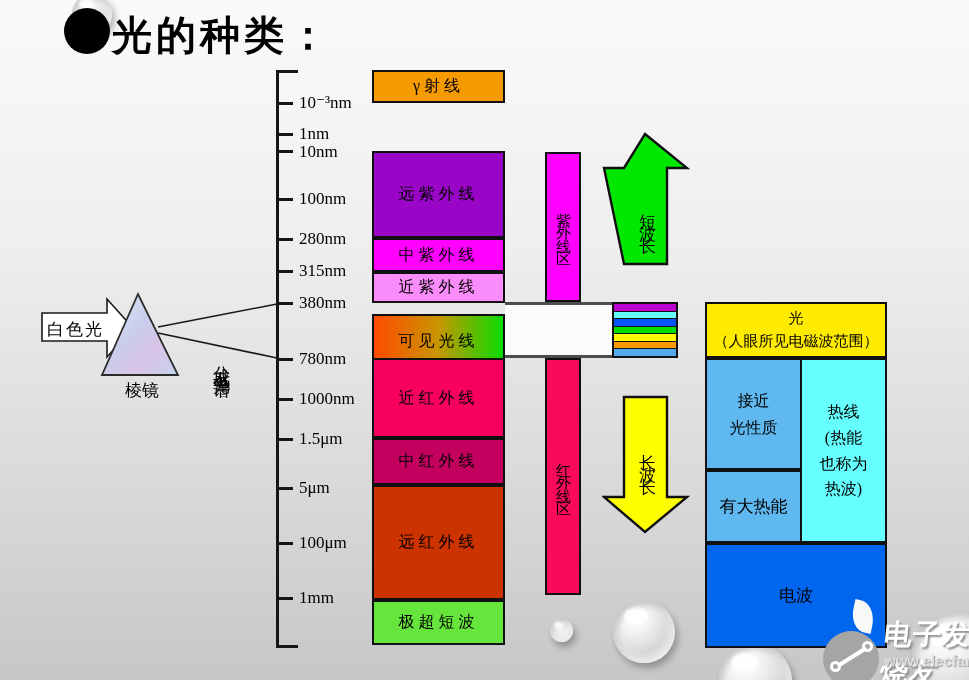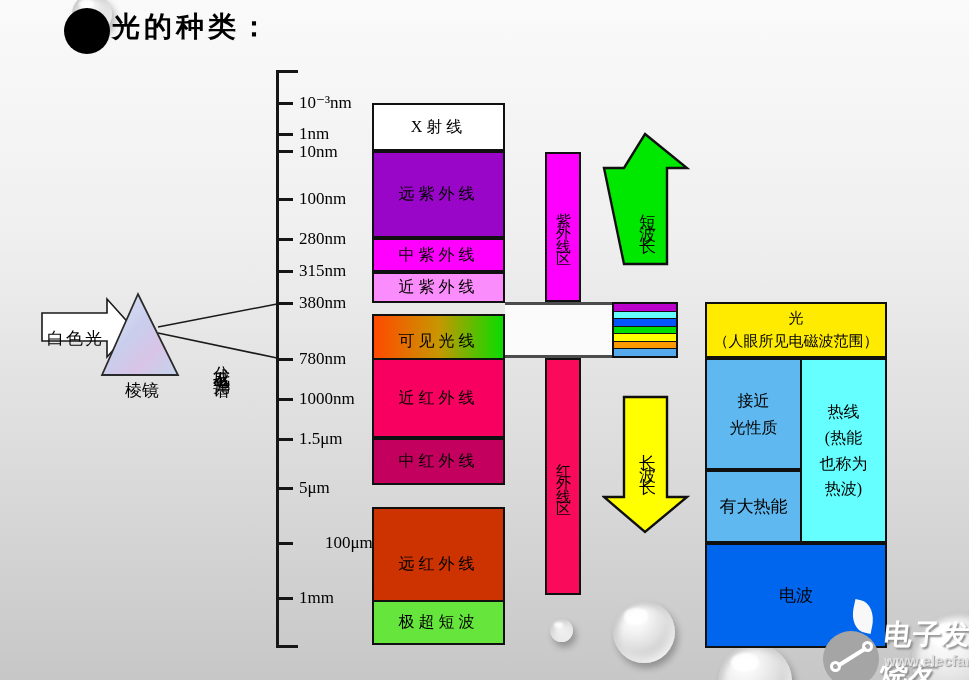--- a/index.html
+++ b/index.html
@@ -3,21 +3,21 @@
 <meta charset="utf-8">
 <style>
   html,body{margin:0;padding:0;}
   body{font-family:"Liberation Serif","DejaVu Serif",serif;}
   #canvas{position:relative;width:969px;height:680px;overflow:hidden;
     background:linear-gradient(180deg,#fafafa 0%,#efefef 35%,#d7d7d7 75%,#c7c7c7 100%);}
   .abs{position:absolute;}
   
   .title-bullet{left:64px;top:8px;width:46px;height:46px;border-radius:50%;background:#000;z-index:3;}
   .title-sphere{left:72px;top:-6px;width:40px;height:40px;z-index:2;}
-  .title-text{left:112px;top:8px;font-size:28px;font-weight:bold;color:#000;letter-spacing:4px;z-index:3;}
+  .title-text{left:112px;top:8px;font-size:40px;font-weight:bold;color:#000;letter-spacing:4px;z-index:3;}
   
   .bubble{border-radius:50%;z-index:1;
     background:radial-gradient(circle at 35% 28%,#ffffff 0%,#f4f4f4 22%,#e0e0e0 48%,#c2c2c2 72%,#d6d6d6 92%);
     box-shadow:inset -4px -6px 10px rgba(255,255,255,.75), inset 3px 4px 7px rgba(0,0,0,.18), 3px 5px 7px rgba(0,0,0,.28);}
   .bubble::after{content:"";position:absolute;left:18%;top:12%;width:38%;height:26%;
     border-radius:50%;background:rgba(255,255,255,.85);filter:blur(1px);}
   
   .axis-line{left:276px;top:70px;width:3px;height:578px;background:#161616;z-index:2;}
   .axis-cap{width:22px;height:3px;background:#161616;left:276px;z-index:2;}
   .tick{left:276px;width:17px;height:3px;background:#161616;z-index:2;}
@@ -37,21 +37,21 @@
   .stripes{left:612px;top:302px;width:66px;height:56px;border:2px solid #101010;box-sizing:border-box;
     display:grid;grid-template-rows:repeat(7,1fr);gap:1px;background:#101010;z-index:4;}
   
   .arrow-svg{z-index:2;}
   .arrow-label{left:629px;width:30px;font-size:17px;letter-spacing:12px;color:#000;z-index:3;text-align:center;}
   
   .pbox{border:2px solid #101010;box-sizing:border-box;display:flex;align-items:center;justify-content:center;
     text-align:center;color:#000;z-index:2;}
   .preline{white-space:pre-line;}
   
-  .white-light-label{left:47px;top:327px;font-size:17px;color:#000;z-index:3;letter-spacing:2px;}
+  .white-light-label{left:47px;top:318px;font-size:17px;color:#000;z-index:3;letter-spacing:2px;}
   .prism-label{left:112px;top:379px;width:60px;text-align:center;font-size:17px;color:#000;z-index:3;}
   .split-label{left:210px;top:352px;height:130px;font-size:17px;letter-spacing:3px;color:#000;z-index:3;}
   
   .wm-circle{left:823px;top:631px;width:56px;height:56px;border-radius:50%;background:#a5a5a5;z-index:6;}
   .wm-line{left:835px;top:655px;width:34px;height:4px;background:#fff;transform:rotate(-32deg);z-index:7;border-radius:2px;}
   .wm-node{width:11px;height:11px;border:3px solid #fff;border-radius:50%;box-sizing:border-box;z-index:7;}
   .wm-leaf{left:852px;top:601px;width:22px;height:31px;background:#f8f8f8;border-radius:0 75% 0 70%;
     transform:rotate(12deg);z-index:6;}
   .wm-brand{left:882px;top:616px;font-size:28px;font-weight:bold;color:#fff;transform:skew(-6deg);
     text-shadow:2px 2px 2px #8d8d8d;letter-spacing:1px;z-index:7;}
@@ -112,45 +112,45 @@
   <div class="abs tick-label" style="top:123px;">1nm</div>
   <div class="abs tick-label" style="top:141px;">10nm</div>
   <div class="abs tick-label" style="top:188px;">100nm</div>
   <div class="abs tick-label" style="top:228px;">280nm</div>
   <div class="abs tick-label" style="top:260px;">315nm</div>
   <div class="abs tick-label" style="top:292px;">380nm</div>
   <div class="abs tick-label" style="top:348px;">780nm</div>
   <div class="abs tick-label" style="top:388px;text-align:center;">1000nm</div>
   <div class="abs tick-label" style="top:428px;">1.5μm</div>
   <div class="abs tick-label" style="top:477px;">5μm</div>
-  <div class="abs tick-label" style="top:532px;margin-left:26px;">100μm</div>
+  <div class="abs tick-label" style="top:532px;">100μm</div>
   <div class="abs tick-label" style="top:587px;">1mm</div>
 
-  <div class="abs seg" style="top: 103px; height: 48px; background: rgb(255, 255, 255);">
-      <span>X射线</span>
+  <div class="abs seg" style="top: 70px; height: 33px; background: rgb(245, 155, 0);">
+      <span>γ射线</span>
     </div>
   <div class="abs seg" style="top: 151px; height: 87px; background: rgb(153, 6, 200);">
       <span>远紫外线</span>
     </div>
   <div class="abs seg" style="top: 238px; height: 34px; background: rgb(255, 0, 255);">
       <span>中紫外线</span>
     </div>
   <div class="abs seg" style="top: 272px; height: 31px; background: rgb(251, 140, 251);">
       <span>近紫外线</span>
     </div>
   <div class="abs seg" style="top: 314px; height: 55px; background: linear-gradient(90deg, rgb(255, 74, 0) 0%, rgb(200, 150, 0) 50%, rgb(10, 220, 0) 100%);">
       <span>可见光线</span>
     </div>
   <div class="abs seg" style="top: 358px; height: 80px; background: rgb(247, 0, 95);">
       <span>近红外线</span>
     </div>
   <div class="abs seg" style="top: 438px; height: 47px; background: rgb(196, 0, 95);">
       <span>中红外线</span>
     </div>
-  <div class="abs seg" style="top: 507px; height: 115px; background: rgb(204, 51, 0);">
+  <div class="abs seg" style="top: 485px; height: 115px; background: rgb(204, 51, 0);">
       <span>远红外线</span>
     </div>
   <div class="abs seg" style="top: 600px; height: 45px; background: rgb(102, 230, 60);">
       <span>极超短波</span>
     </div>
 
   <div class="abs region" style="top: 152px; height: 150px; background: rgb(255, 0, 255);">
     <span class="vtext">紫外线区</span>
   </div>
   <div class="abs region" style="top: 358px; height: 237px; background: rgb(250, 10, 90);">

